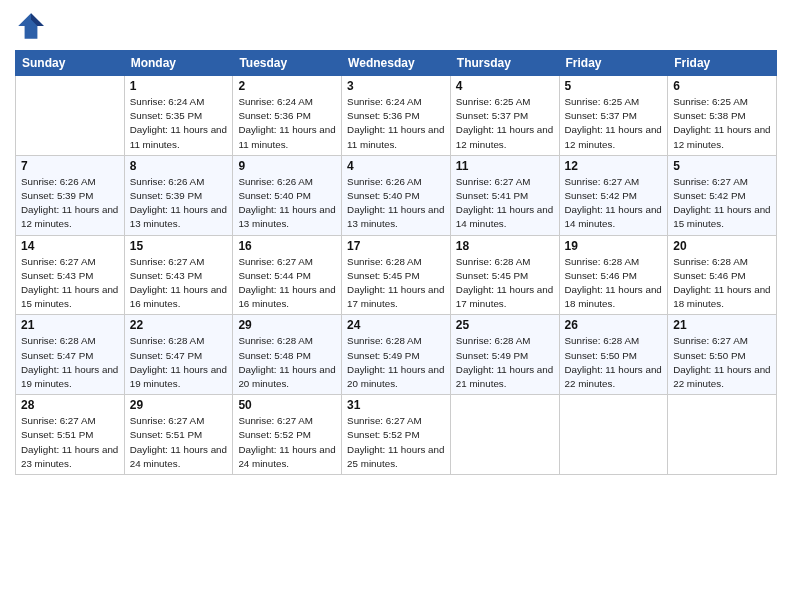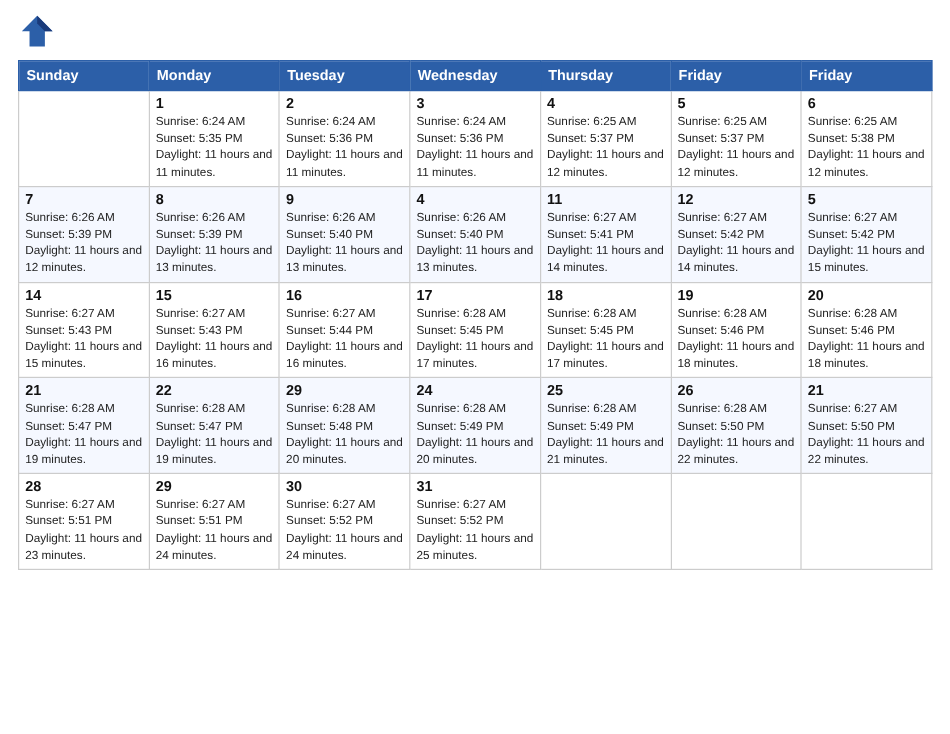--- a/index.html
+++ b/index.html
@@ -251,21 +251,21 @@
         <tr>
           <td>
             <div class="day-number">28</div>
             <div class="day-info">Sunrise: 6:27 AM<br>Sunset: 5:51 PM<br>Daylight: 11 hours and 23 minutes.</div>
           </td>
           <td>
             <div class="day-number">29</div>
             <div class="day-info">Sunrise: 6:27 AM<br>Sunset: 5:51 PM<br>Daylight: 11 hours and 24 minutes.</div>
           </td>
           <td>
-            <div class="day-number">30</div>
+            <div class="day-number">50</div>
             <div class="day-info">Sunrise: 6:27 AM<br>Sunset: 5:52 PM<br>Daylight: 11 hours and 24 minutes.</div>
           </td>
           <td>
             <div class="day-number">31</div>
             <div class="day-info">Sunrise: 6:27 AM<br>Sunset: 5:52 PM<br>Daylight: 11 hours and 25 minutes.</div>
           </td>
           <td class="empty-cell"></td>
           <td class="empty-cell"></td>
           <td class="empty-cell"></td>
         </tr>

